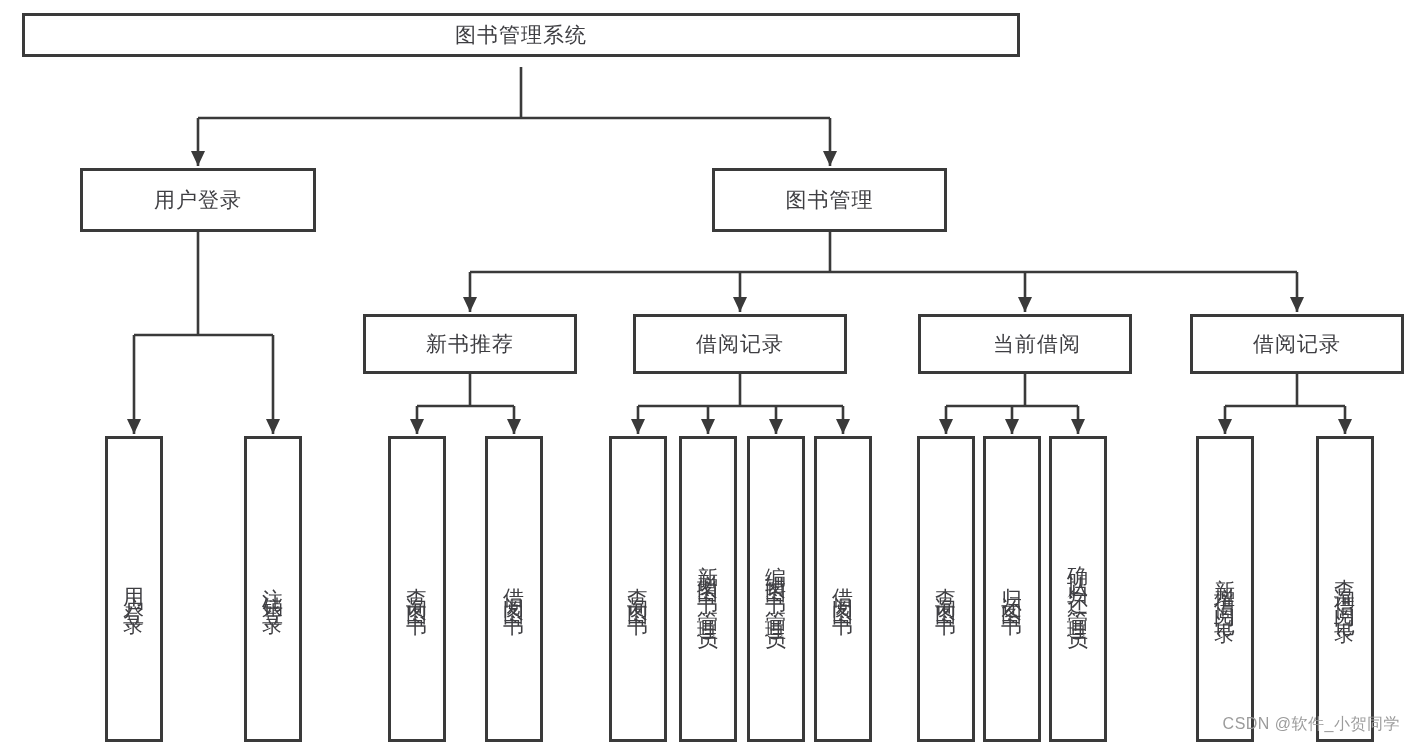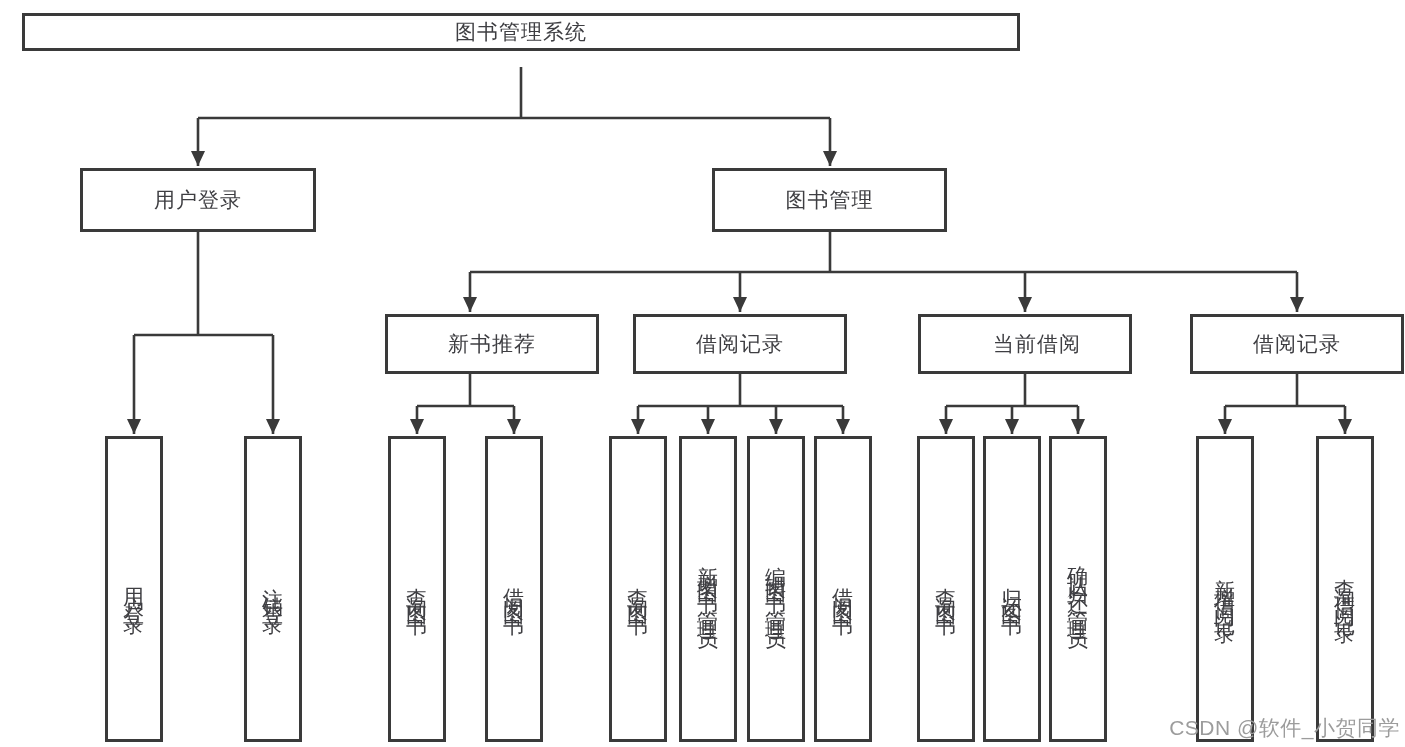--- a/index.html
+++ b/index.html
@@ -23,27 +23,27 @@
     border: 3px solid #3a3a3a;
     display: flex;
     align-items: center;
     justify-content: center;
     color: #3e3e42;
     font-size: 21px;
     letter-spacing: 1px;
     white-space: nowrap;
   }
   
-  .node.root  { left: 22px;  top: 13px;  width: 998px; height: 38px; }
+  .node.root  { left: 22px;  top: 13px;  width: 998px; height: 44px; }
   
   .node.l2a   { left: 80px;  top: 168px; width: 236px; height: 64px; }
   .node.l2b   { left: 712px; top: 168px; width: 235px; height: 64px; }
   
   .node.l3    { top: 314px; width: 214px; height: 60px; }
-  .node.l3a   { left: 363px; margin-left: 22px; }
+  .node.l3a   { left: 363px; }
   .node.l3b   { left: 633px; }
   .node.l3c   { left: 918px; padding-left: 24px; }
   .node.l3d   { left: 1190px; }
   
   .node.leaf  { top: 436px; width: 58px; height: 306px; }
   .leaf .vtext {
     writing-mode: vertical-rl;
     text-orientation: mixed;
     letter-spacing: 9px;
     font-size: 21px;
@@ -62,21 +62,21 @@
   .leaf.p10 { left: 983px; }
   .leaf.p11 { left: 1049px; }
   .leaf.p12 { left: 1196px; }
   .leaf.p13 { left: 1316px; }
   .watermark {
     position: absolute;
     left: 1150px;
     top: 714px;
     width: 250px;
     text-align: right;
-    font-size: 21px;
+    font-size: 16px;
     color: #9c9c9c;
     letter-spacing: 0.5px;
     z-index: 5;
     white-space: nowrap;
   }
 </style>
 </head>
 <body>
 
 <div class="canvas">

